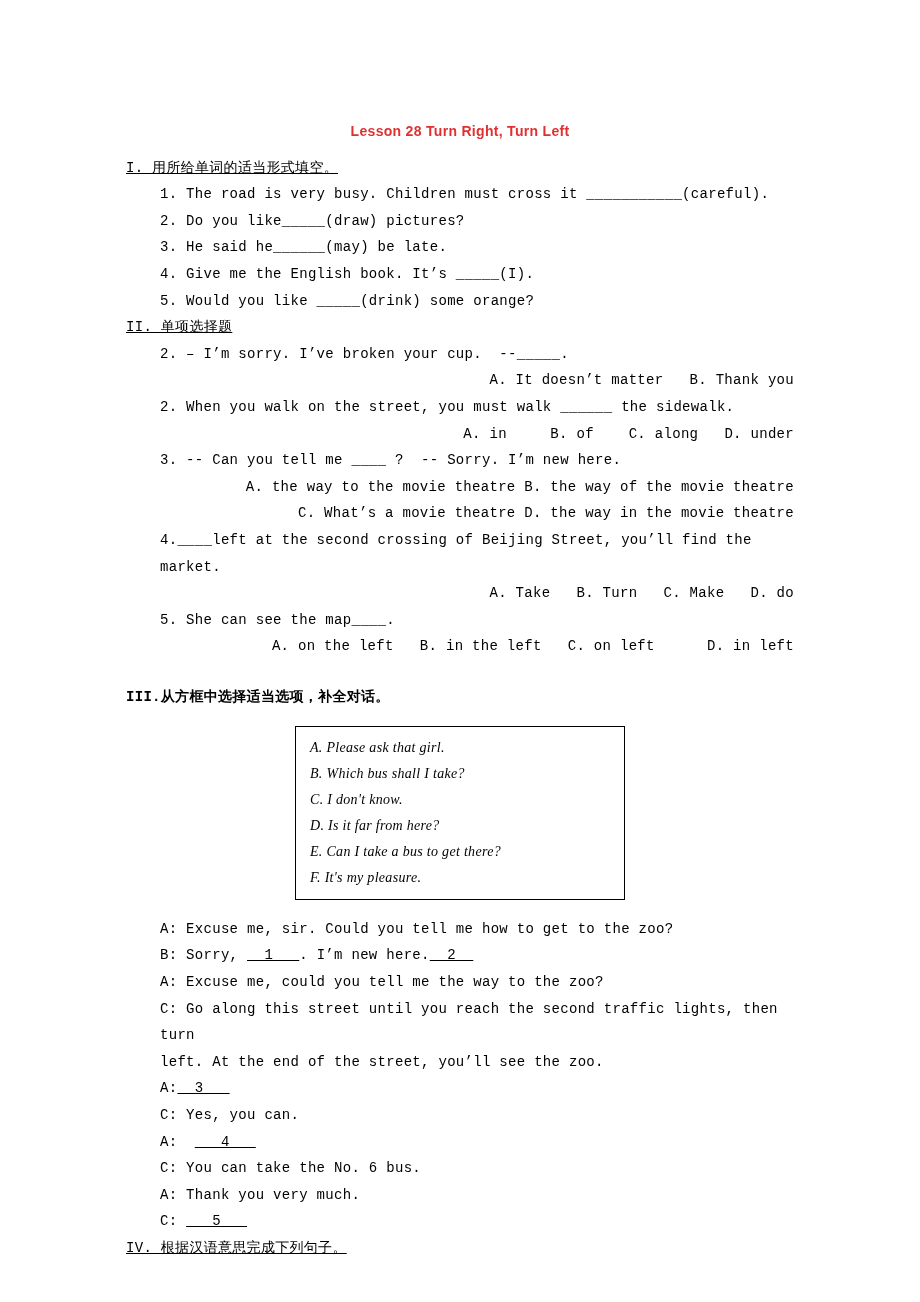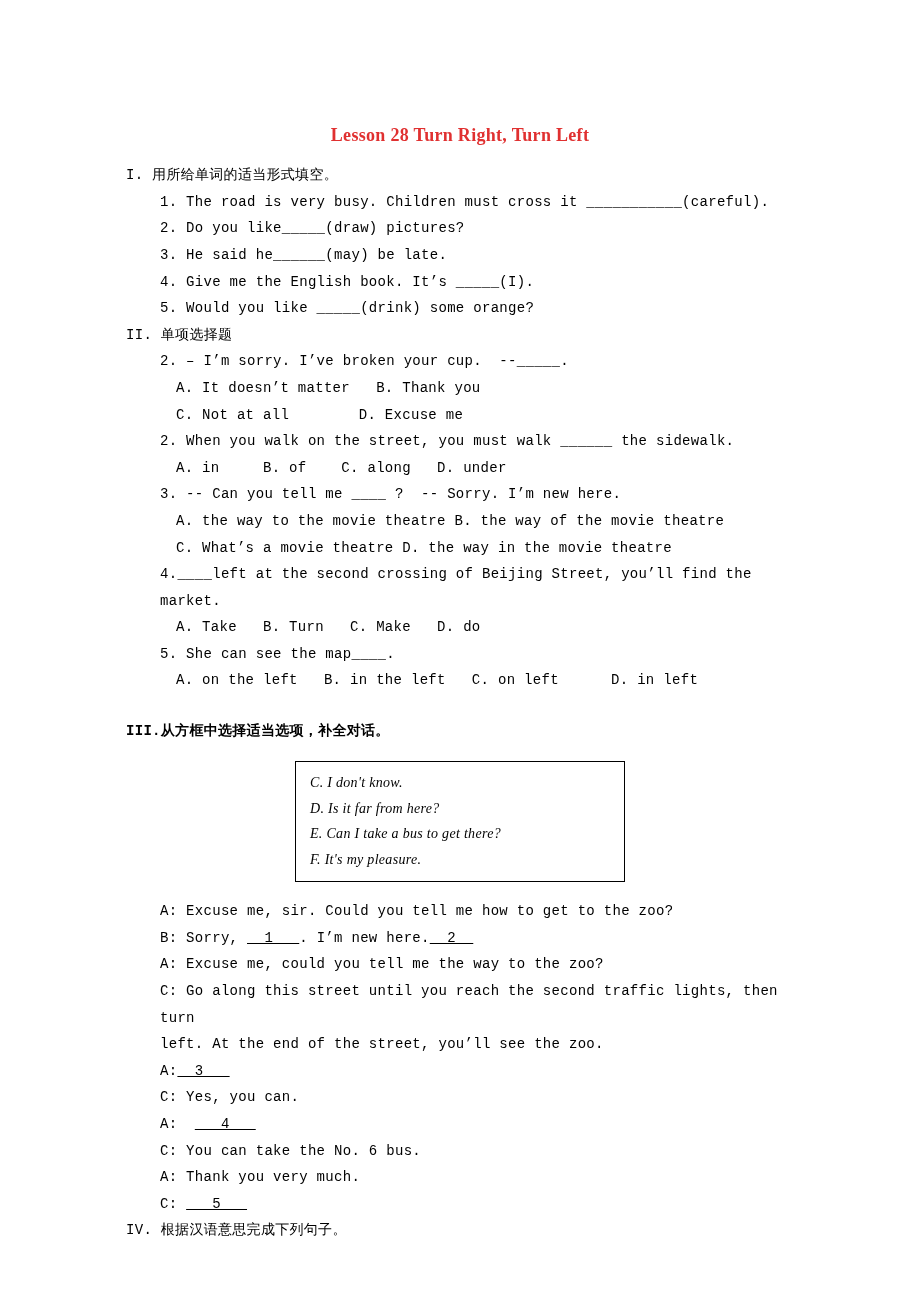--- a/index.html
+++ b/index.html
@@ -12,36 +12,38 @@
     color: #000;
     width: 920px;
     letter-spacing: 0.3px;
   }
   .page {
     padding: 118px 126px 100px 126px;
   }
   .title {
     text-align: center;
     color: #e03030;
-    font-size: 18px;
+    font-size: 14px;
     font-weight: bold;
     margin-bottom: 10px;
-    font-family: Liberation Serif, serif;
+    font-family: Liberation Sans, sans-serif;
   }
   .section-head {
     margin-top: 0;
     white-space: pre;
+    text-decoration: underline;
   }
   .item-line {
     margin-left: 34px;
     white-space: pre-wrap;
   }
   .sub-line {
     margin-left: 50px;
     white-space: pre-wrap;
+    text-align: right;
   }
   .dialog-box {
     border: 1px solid #000;
     width: 300px;
     margin: 10px auto 16px auto;
     padding: 8px 14px;
     font-style: italic;
     font-family: "Times New Roman", serif;
     font-size: 14px;
     line-height: 1.85;
@@ -67,34 +69,35 @@
   <div class="section-head">I. 用所给单词的适当形式填空。</div>
   <div class="item-line">1. The road is very busy. Children must cross it ___________(careful).</div>
   <div class="item-line">2. Do you like_____(draw) pictures?</div>
   <div class="item-line">3. He said he______(may) be late.</div>
   <div class="item-line">4. Give me the English book. It’s _____(I).</div>
   <div class="item-line">5. Would you like _____(drink) some orange?</div>
 
   <div class="section-head">II. 单项选择题</div>
   <div class="item-line">2. – I’m sorry. I’ve broken your cup.  --_____.</div>
   <div class="sub-line">A. It doesn’t matter   B. Thank you</div>
-  <div class="sub-line">C. Not at all        D. Excuse me</div>
   <div class="item-line">2. When you walk on the street, you must walk ______ the sidewalk.</div>
   <div class="sub-line">A. in     B. of    C. along   D. under</div>
   <div class="item-line">3. -- Can you tell me ____ ?  -- Sorry. I’m new here.</div>
   <div class="sub-line">A. the way to the movie theatre B. the way of the movie theatre</div>
   <div class="sub-line">C. What’s a movie theatre D. the way in the movie theatre</div>
   <div class="item-line">4.____left at the second crossing of Beijing Street, you’ll find the market.</div>
   <div class="sub-line">A. Take   B. Turn   C. Make   D. do</div>
   <div class="item-line">5. She can see the map____.</div>
   <div class="sub-line">A. on the left   B. in the left   C. on left      D. in left</div>
 
   <div class="section3-head">III.从方框中选择适当选项，补全对话。</div>
 
   <div class="dialog-box">
+    <div>A. Please ask that girl.</div>
+    <div>B. Which bus shall I take?</div>
     <div>C. I don't know.</div>
     <div>D. Is it far from here?</div>
     <div>E. Can I take a bus to get there?</div>
     <div>F. It's my pleasure.</div>
   </div>
 
   <div class="item-line">A: Excuse me, sir. Could you tell me how to get to the zoo?</div>
   <div class="item-line"><span>B: Sorry, </span><span class="blank-under">  1   </span><span>. I’m new here.</span><span class="blank-under">  2  </span></div>
   <div class="item-line">A: Excuse me, could you tell me the way to the zoo?</div>
   <div class="item-line">C: Go along this street until you reach the second traffic lights, then turn</div>

